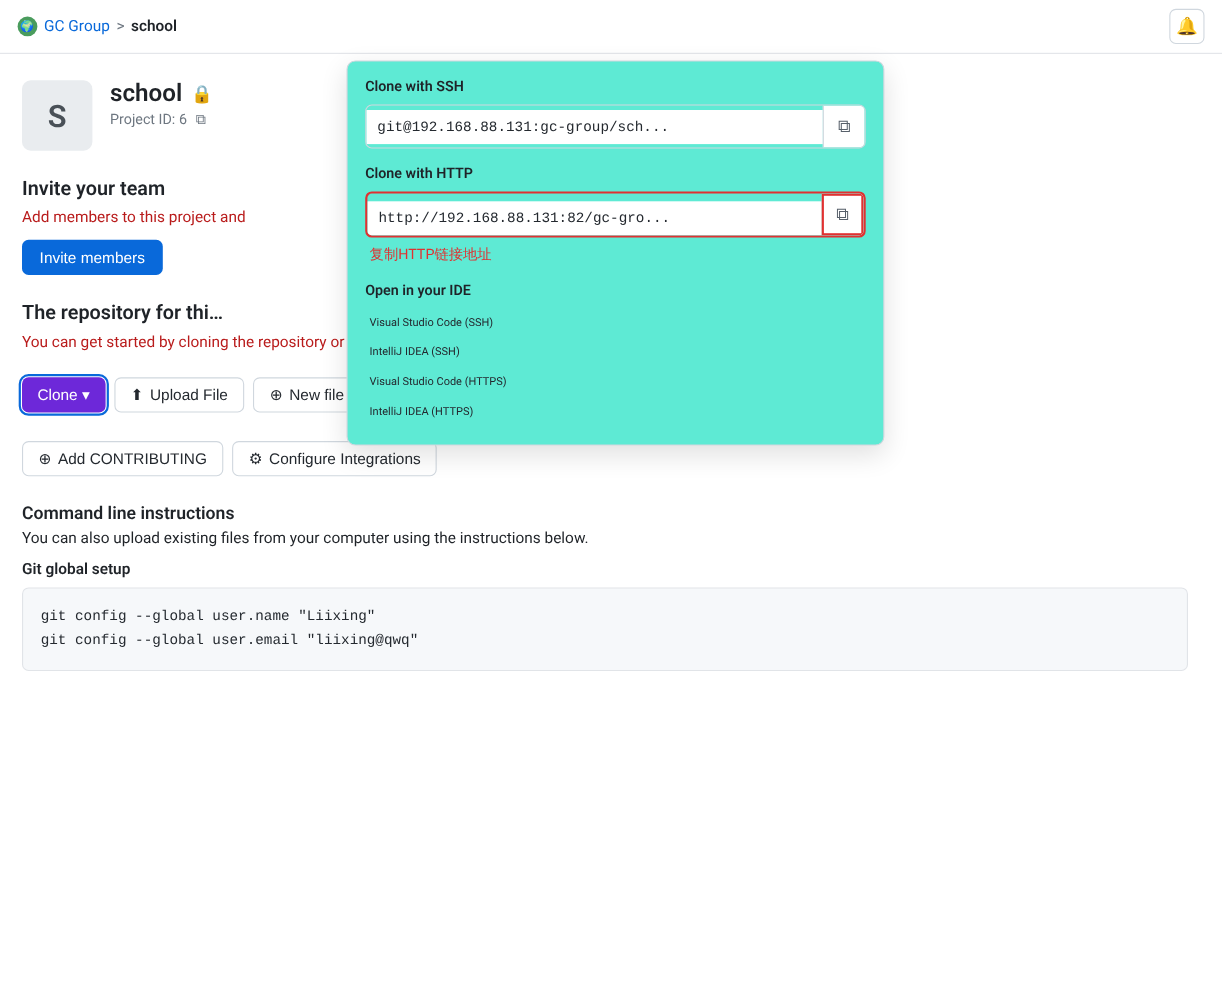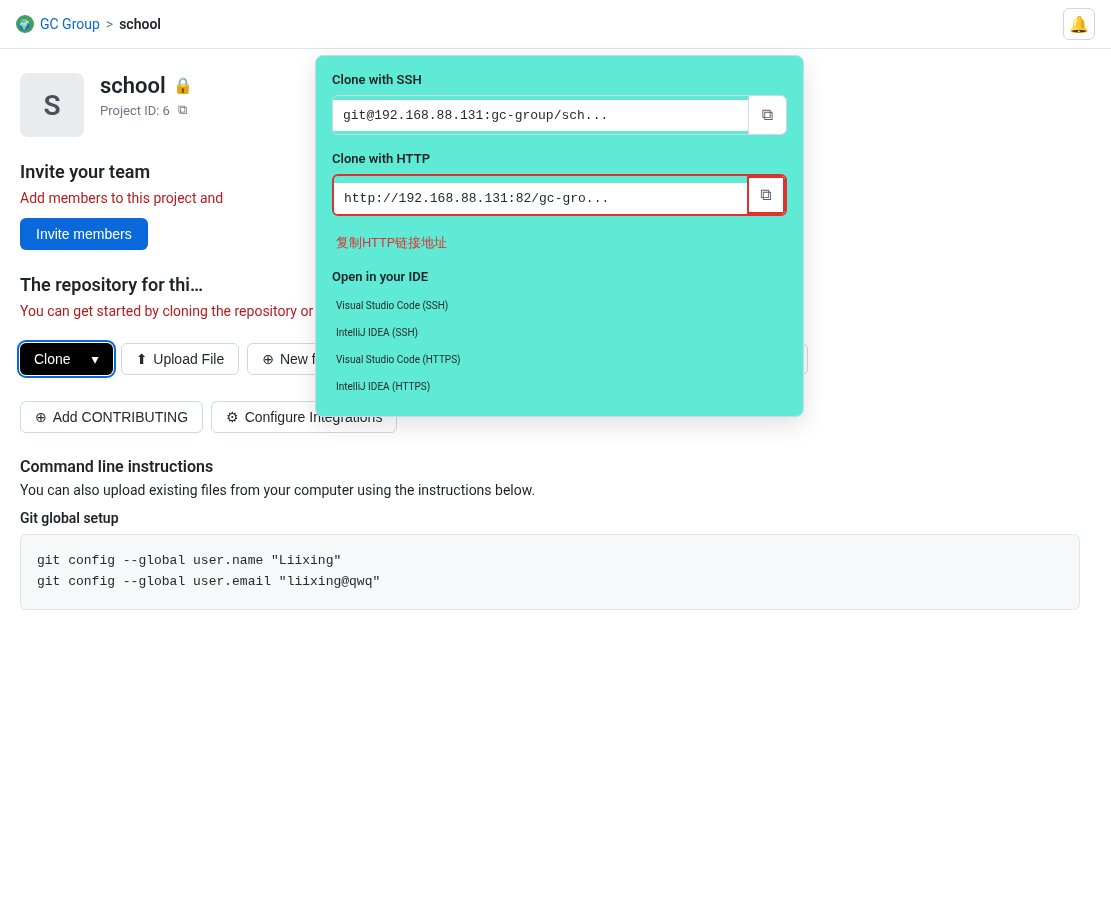--- a/index.html
+++ b/index.html
@@ -116,30 +116,30 @@
     }
 
     
     .action-buttons {
       display: flex;
       flex-wrap: wrap;
       gap: 8px;
       margin-bottom: 8px;
     }
     .btn-clone {
-      background: #000000;
+      background: #6d28d9;
       color: white;
       border: none;
       padding: 7px 14px;
       border-radius: 6px;
       font-size: 14px;
       cursor: pointer;
       display: flex;
       align-items: center;
-      gap: 21px;
+      gap: 4px;
       font-weight: 500;
       outline: 2px solid #0969da;
       outline-offset: 1px;
     }
     .btn-outline {
       background: #fff;
       color: #24292f;
       border: 1px solid #d0d7de;
       padding: 7px 14px;
       border-radius: 6px;
@@ -260,21 +260,21 @@
     }
     .ide-option {
       padding: 8px 4px;
       font-size: 10px;
       cursor: pointer;
       color: #24292f;
     }
     .annotation-http {
       color: #e03131;
       font-size: 13px;
-      margin-top: 18px;
+      margin-top: 6px;
       margin-left: 4px;
     }
 
     
     .page-wrapper {
       position: relative;
     }
     .top-bar {
       position: relative;
       background: #fff;

